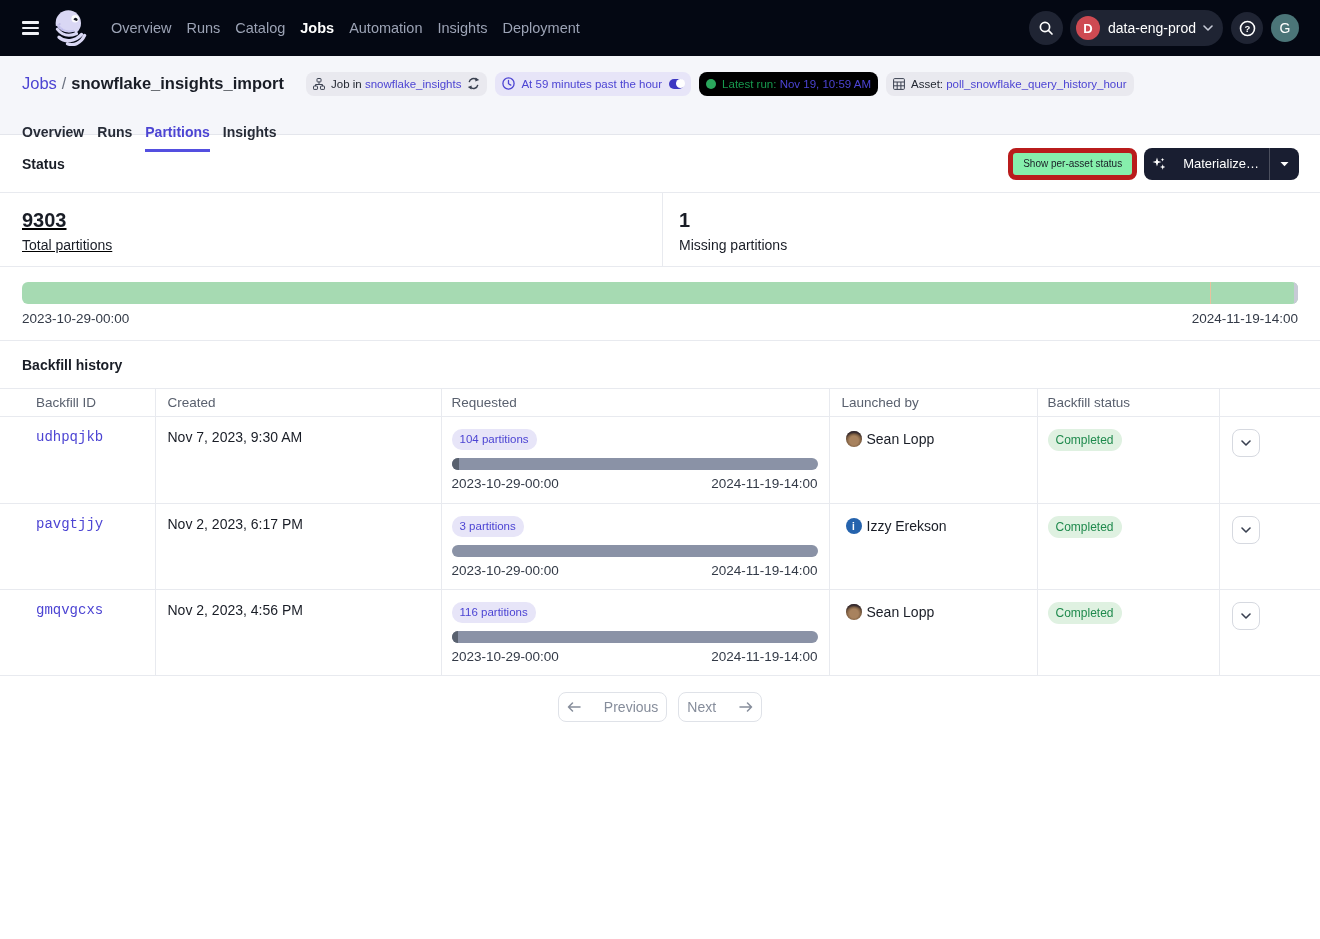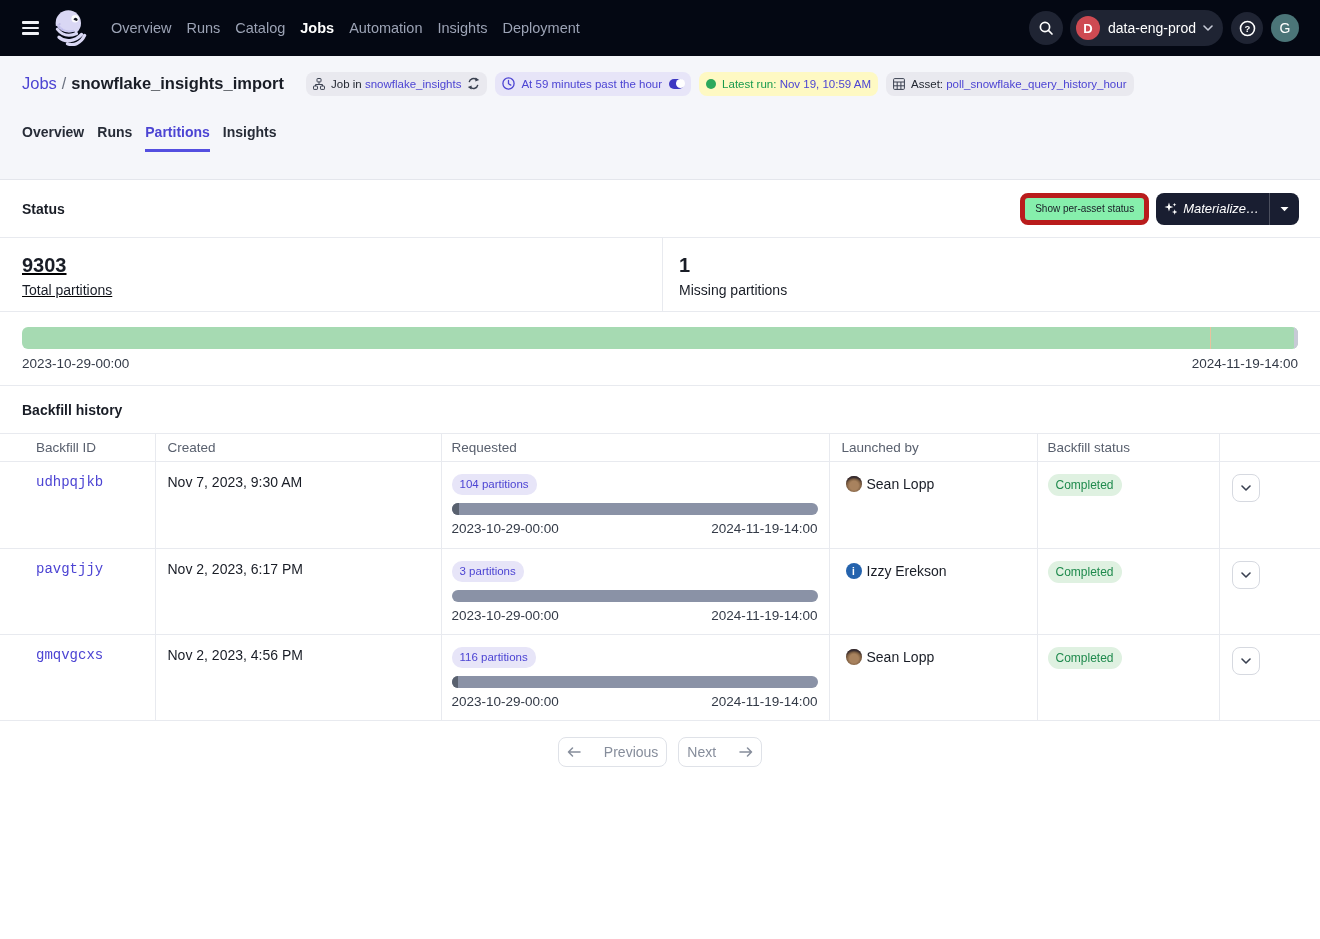--- a/index.html
+++ b/index.html
@@ -16,46 +16,46 @@
 .topright { position:absolute; right:0; top:0; height:56px; display:flex; align-items:center; }
 .circbtn { border-radius:50%; background:#1F2433; display:flex; align-items:center; justify-content:center; }
 .searchbtn { width:34px; height:34px; }
 .depl { height:36px; border-radius:18px; background:#1F2433; display:flex; align-items:center; margin-left:7px; padding:0 10px 0 6px; }
 .depl .dav { width:24px; height:24px; border-radius:50%; background:#CE4A52; color:#fff; font-size:13px; font-weight:700; display:flex; align-items:center; justify-content:center; }
 .depl .dname { color:#fff; font-size:14px; margin:0 7px 0 8px; }
 .helpbtn { width:32px; height:32px; margin-left:8px; }
 .gav { width:28px; height:28px; border-radius:50%; background:#4B7578; color:#fff; font-size:14px; display:flex; align-items:center; justify-content:center; margin-left:8px; margin-right:21px; }
 
 
-.pagehead { background:#F5F6FA; border-bottom:1px solid #E4E6EC; height:124px; }
+.pagehead { background:#F5F6FA; border-bottom:1px solid #E4E6EC; height:79px; }
 .crumbrow { display:flex; align-items:center; padding:0 0 0 22px; height:55px; }
 .crumb { font-size:16.5px; color:#191D26; white-space:nowrap; }
 .crumb a { color:#4C44D3; text-decoration:none; }
 .crumb .slash { color:#6B7280; margin:0 5px; font-size:16px; }
 .crumb b { font-weight:700; }
 .tagrow { display:flex; align-items:center; gap:8px; margin-left:22px; }
 .tag { height:24px; border-radius:8px; display:flex; align-items:center; font-size:11.5px; padding:0 7px; white-space:nowrap; gap:6px; }
 .tag.grey { background:#E9E9EF; color:#232832; }
 .tag.lav { background:#E7E5F8; color:#4C44D3; }
-.tag.green { background:#fef9c3; color:#179A4E; }
+.tag.green { background:#000000; color:#179A4E; }
 .tag a { color:#4C44D3; text-decoration:none; }
 .gdot { width:10px; height:10px; border-radius:50%; background:#2BA85C; }
 .toggle { width:15px; height:10px; border-radius:5px; background:#3D38C2; position:relative; margin-left:1px; }
 .toggle i { position:absolute; right:-1px; top:0.5px; width:9px; height:9px; border-radius:50%; background:#fff; }
 .tabs { display:flex; gap:13px; padding-left:22px; }
 .tab { font-size:14px; font-weight:600; color:#272C37; padding:13px 0 12px 0; }
 .tab.active { color:#4C44D3; padding-bottom:9px; border-bottom:3px solid #544FE0; }
 
 
 .statusrow { height:58px; border-bottom:1px solid #E8EAEF; display:flex; align-items:center; padding:0 21px 0 22px; }
 .statusrow h3 { font-size:14px; font-weight:700; color:#191D26; }
 .srbtns { margin-left:auto; display:flex; align-items:center; gap:7px; }
 .btn-white { height:32px; background:#86efac; border:5px solid #b91c1c; border-radius:8px; font-size:10px; color:#191D26; display:flex; align-items:center; padding:0 10px; }
 .btn-dark { height:32px; background:#191E31; border-radius:8px; color:#fff; font-size:13px; display:flex; align-items:center; overflow:hidden; }
-.btn-dark .main { display:flex; align-items:center; gap:4px; padding:0 10px 0 7px;font-style:italic; }
+.btn-dark .main { display:flex; align-items:center; gap:16px; padding:0 10px 0 7px; }
 .btn-dark .sep { width:1px; height:32px; background:rgba(255,255,255,0.22); }
 .btn-dark .caret { padding:0 10px; display:flex; align-items:center; }
 
 
 .stats { height:74px; border-bottom:1px solid #E8EAEF; display:flex; }
 .statcell { padding:16px 0 0 22px; }
 .statcell:first-child { width:663px; border-right:1px solid #E8EAEF;text-decoration:underline; }
 .statcell:last-child { padding-left:16px; }
 .statnum { font-size:20px; font-weight:700; color:#191D26; }
 .statlbl { font-size:14px; color:#191D26; margin-top:5px; }

